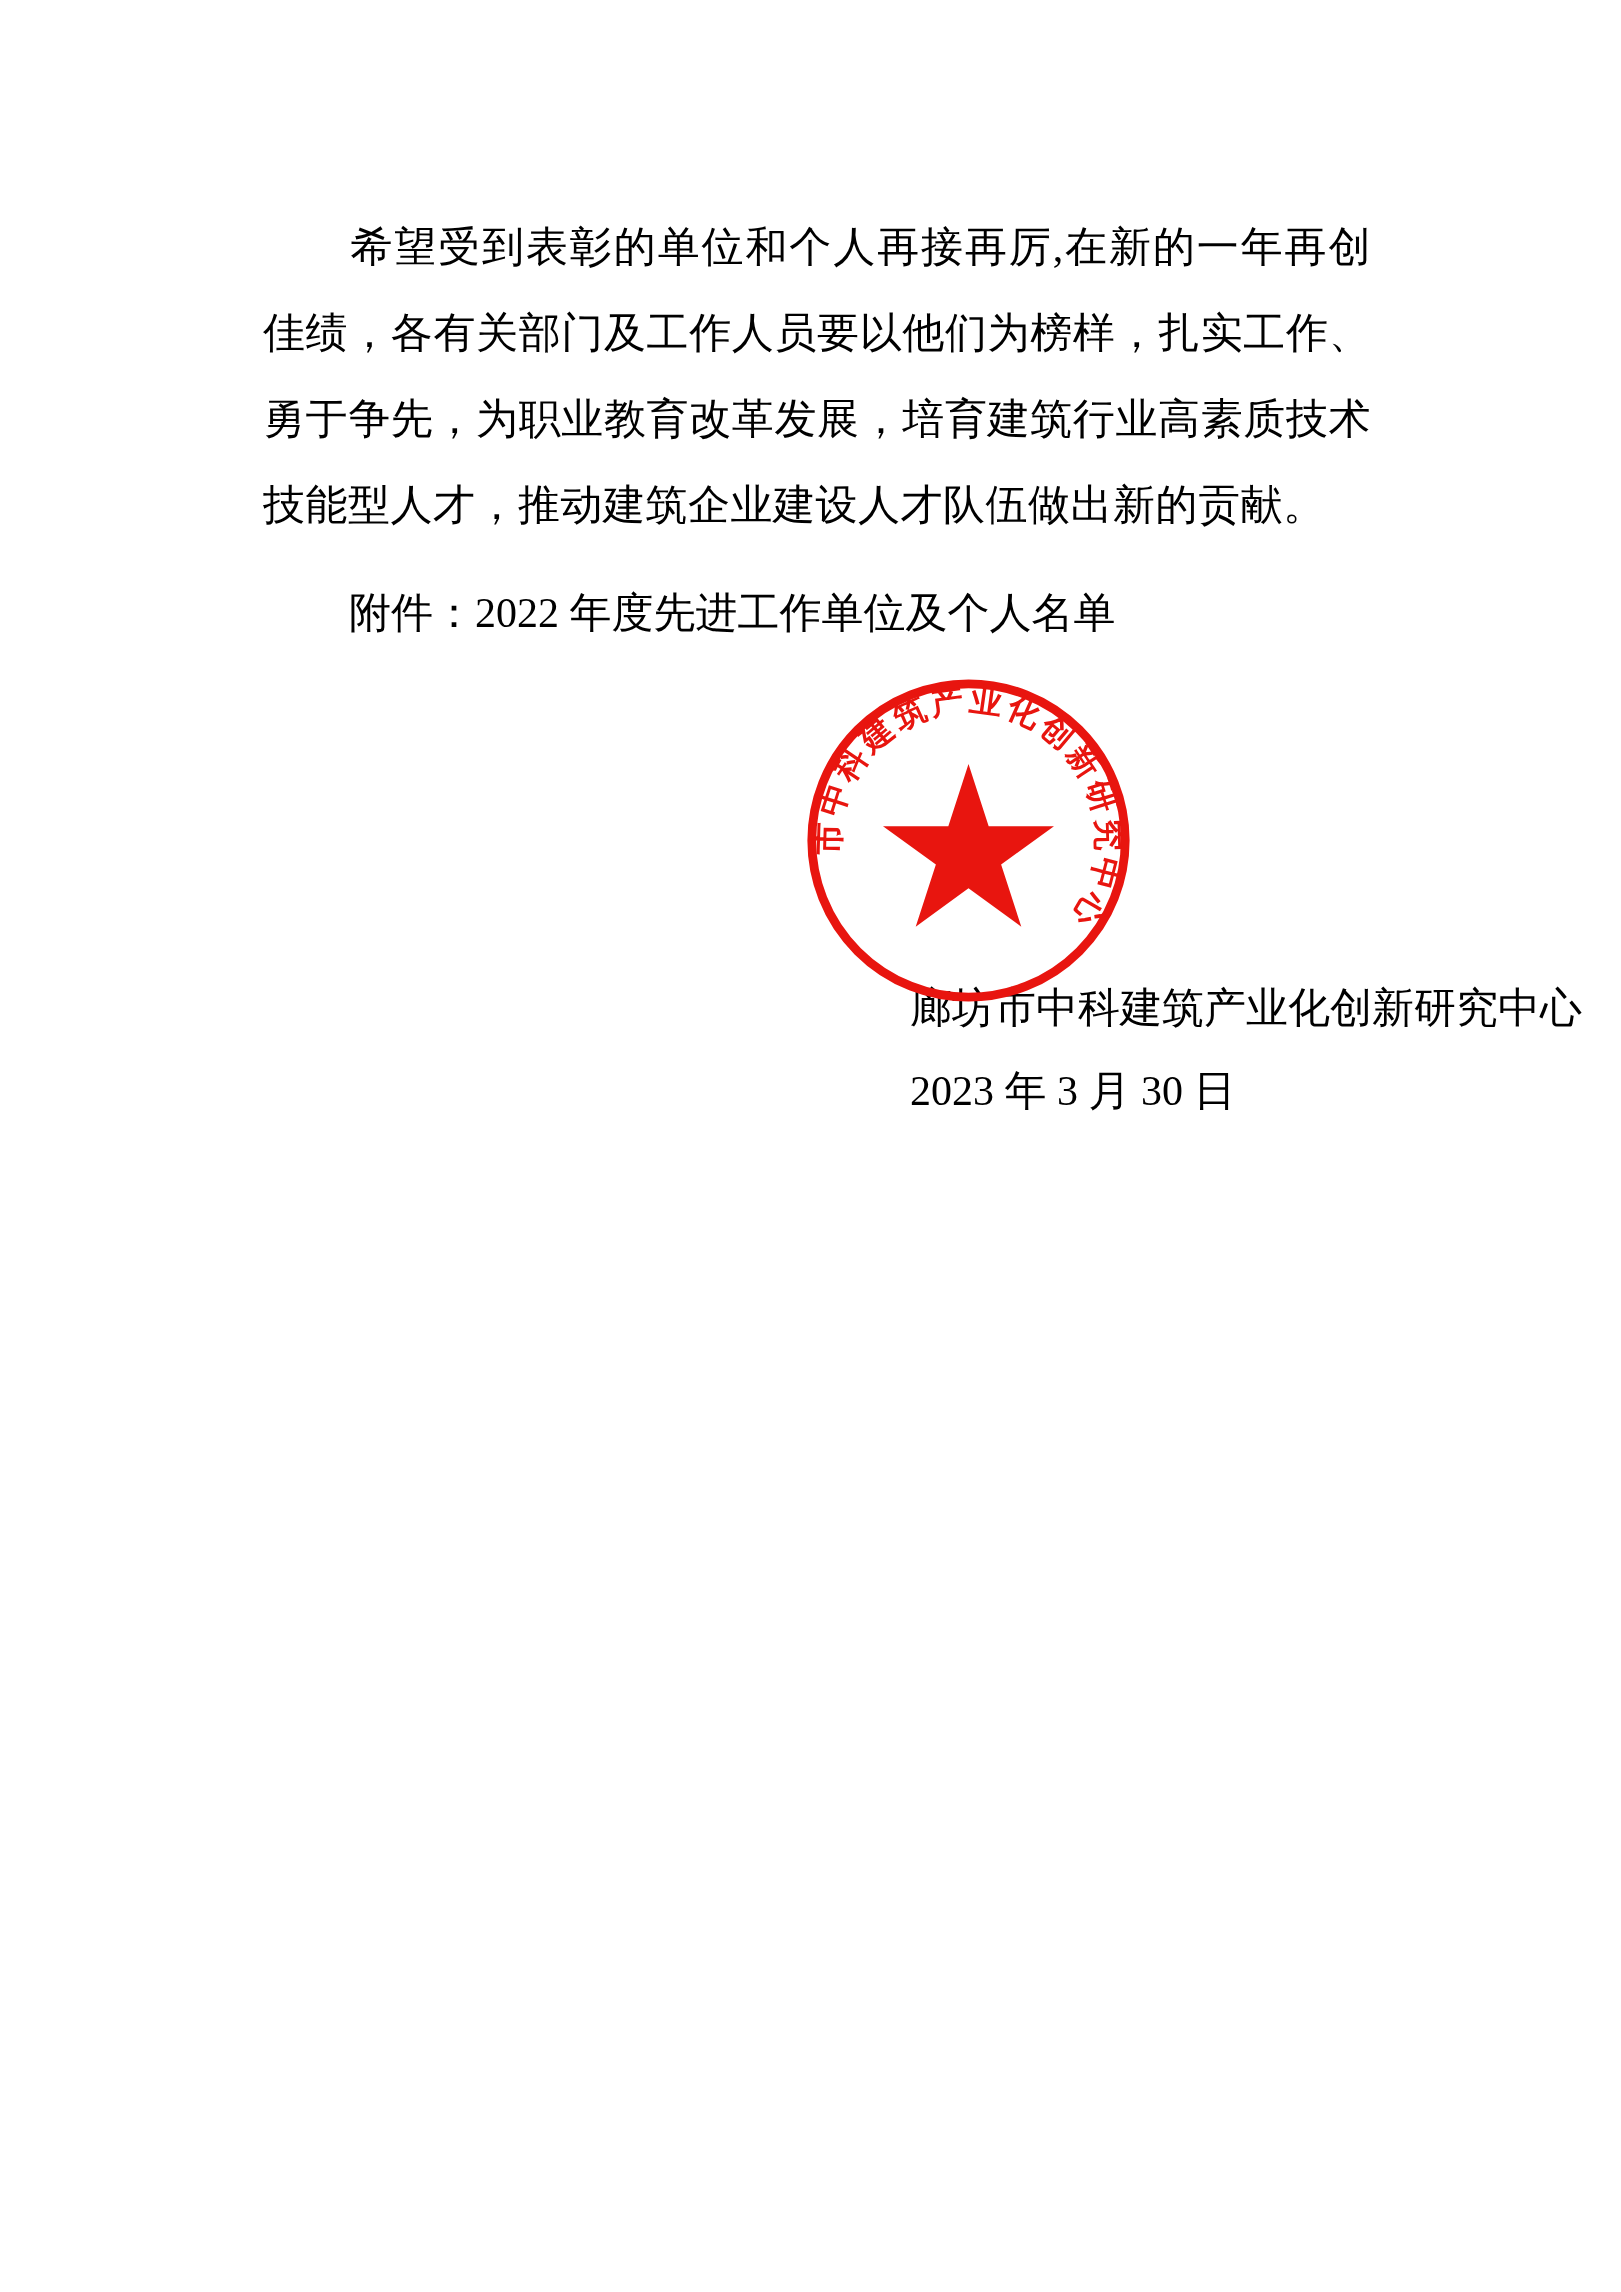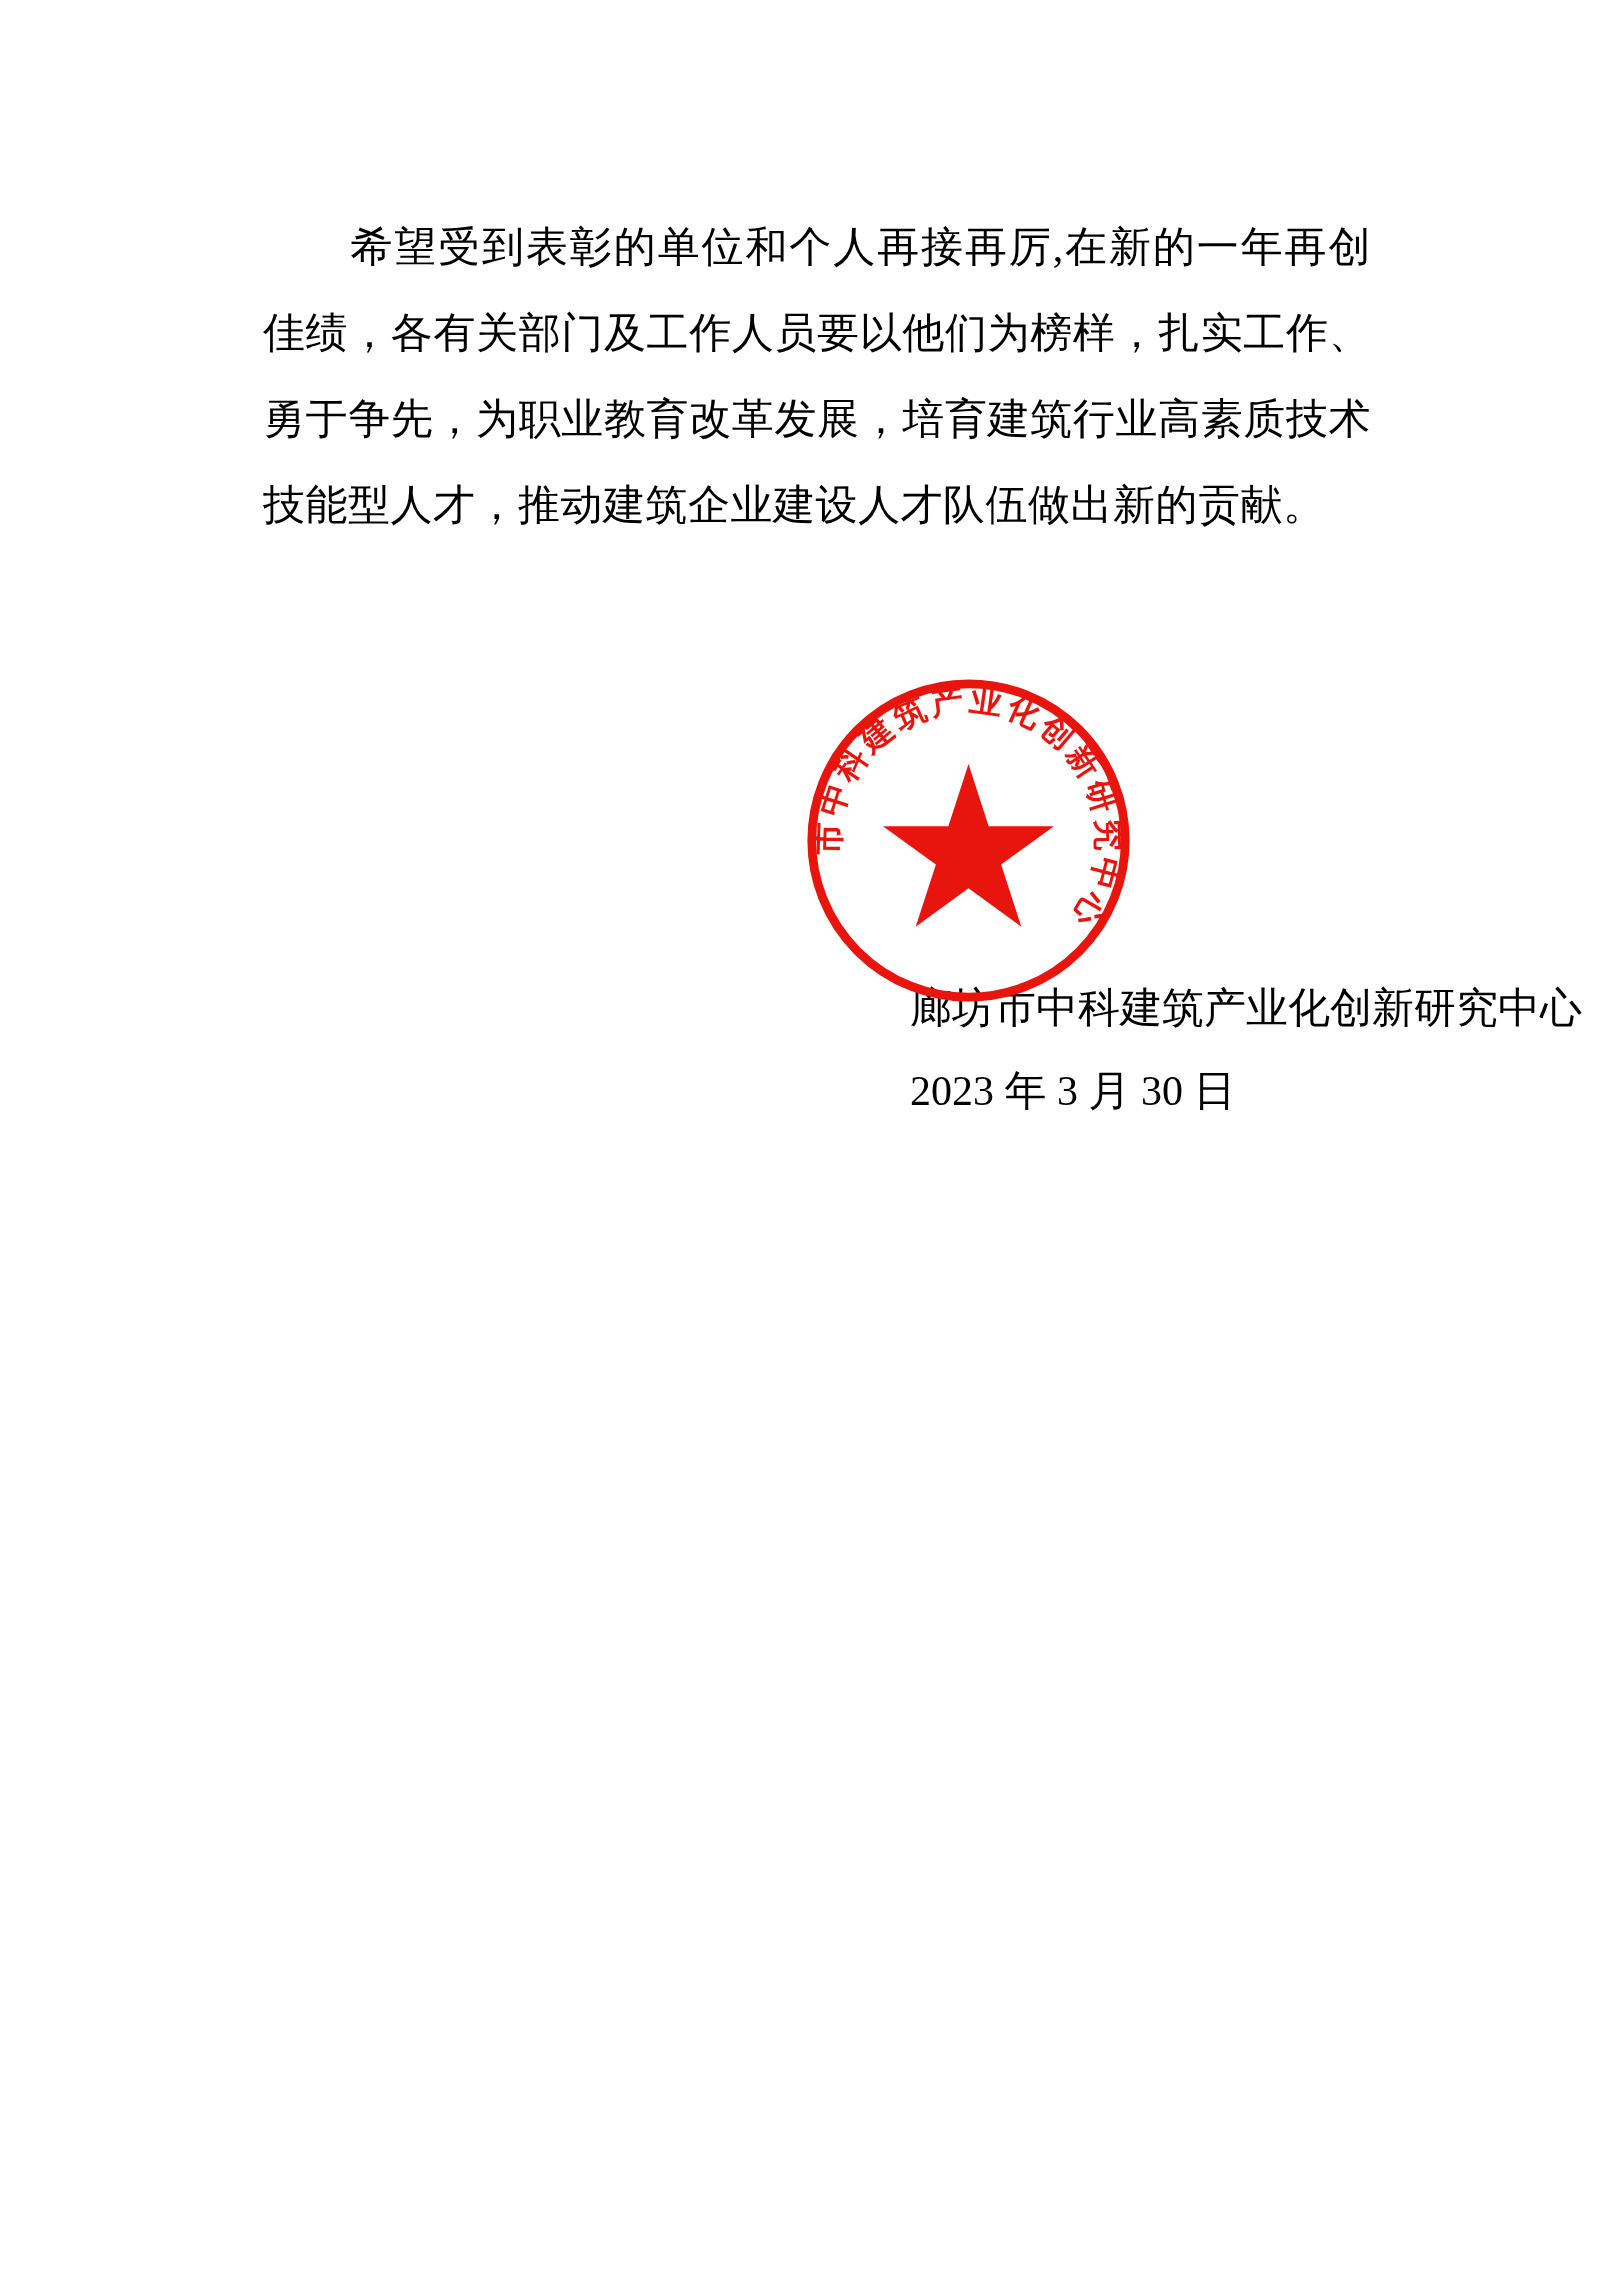--- a/index.html
+++ b/index.html
@@ -88,20 +88,21 @@
 </style>
 </head>
 <body>
 
 <div class="page">
 
   <div class="body-area">
 
     <p class="para"><span class="indent"></span><span>希望受到表彰的单位和个人再接再厉,在新的一年再创佳绩，各有关部门及工作人员要以他们为榜样，扎实工作、勇于争先，为职业教育改革发展，培育建筑行业高素质技术技能型人才，推动建筑企业建设人才队伍做出新的贡献。</span></p>
 
+    <p class="attachment"><span class="indent"></span><span>附件：2022 年度先进工作单位及个人名单</span></p>
 
     <div class="sign-block">
       <p class="sign-name">廊坊市中科建筑产业化创新研究中心</p>
       <p class="sign-date">2023 年 3 月 30 日</p>
     </div>
 
   </div>
 
   <div class="seal">
     <svg width="333" height="333" viewBox="0 0 340 340" xmlns="http://www.w3.org/2000/svg">

